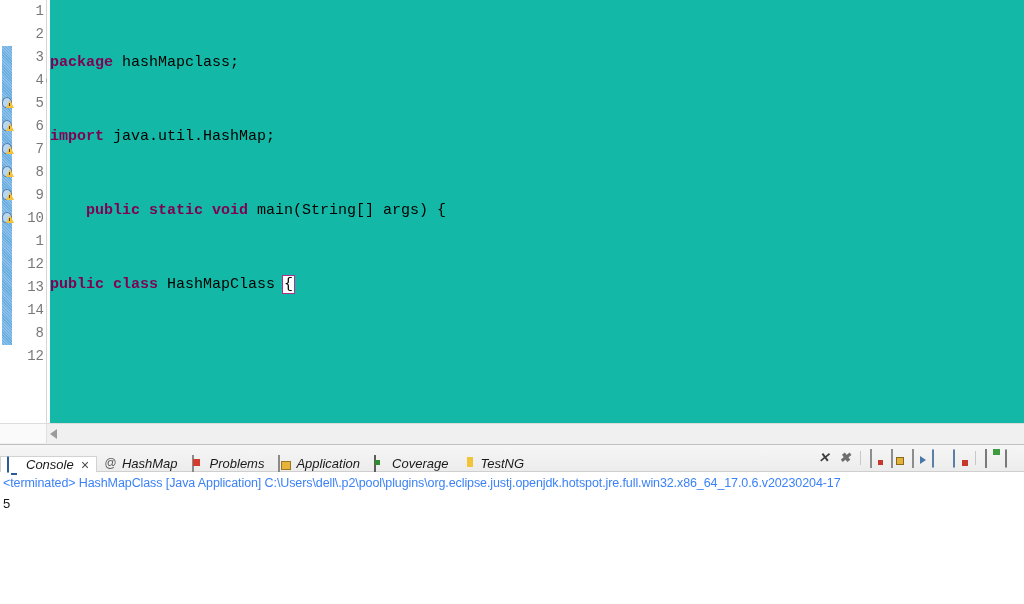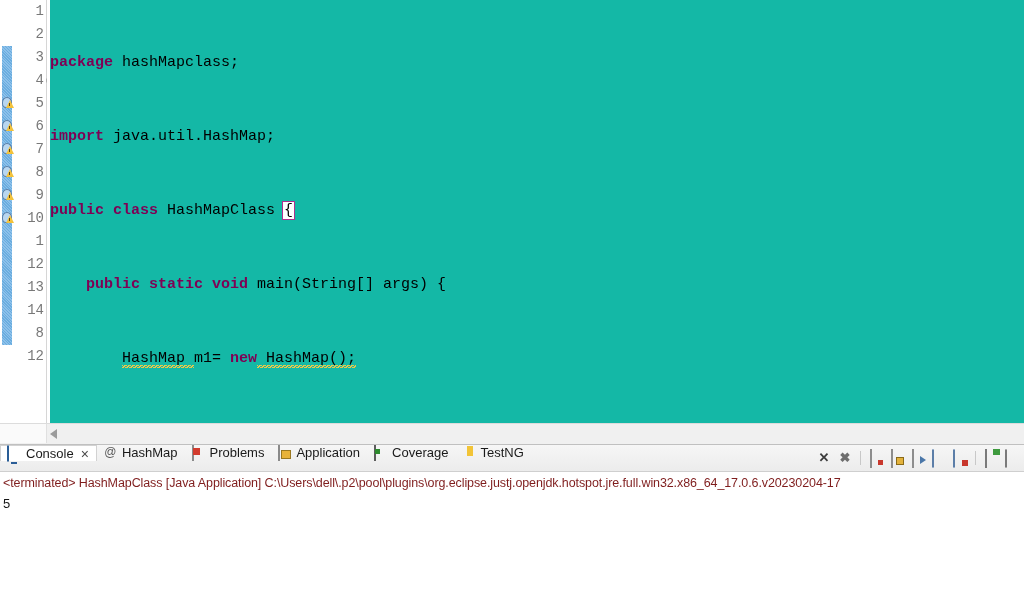--- a/index.html
+++ b/index.html
@@ -214,22 +214,23 @@
     flex-direction: column;
     overflow: hidden;
   }
 
   .tabbar {
     position: relative;
     height: 26px;
     background: linear-gradient(to bottom, #f6f6f6 0%, #ececec 100%);
     border-bottom: 1px solid #cfcfcf;
     display: flex;
-    align-items: flex-start;
+    align-items: flex-end;
     flex: none;
+    font-style: italic;
   }
   .tab {
     display: flex;
     align-items: center;
     gap: 4px;
     padding: 0 7px 0 6px;
     font-size: 13px;
     color: #1a1a1a;
     cursor: default;
     position: relative;
@@ -427,21 +428,21 @@
     width: 13px; height: 10px;
     background: #f0f0f0;
     border: 1px solid #7a7a7a;
     border-radius: 1px;
     margin: 3px 0 0 1px;
   }
 
   
   .console-head {
     font-size: 12.5px;
-    color: #7f1d1d;
+    color: #3b82f6;
     padding: 4px 0 3px 3px;
     white-space: nowrap;
     overflow: hidden;
     background: #ffffff;
     flex: none;
     letter-spacing: -0.1px;
   }
   .console-out {
     flex: 1 1 auto;
     font-family: "Liberation Sans", sans-serif;
@@ -510,25 +511,24 @@
       </div>
 
       <div class="fold-col"></div>
 
       <div class="code-col">
 
         <div class="code-line"><span class="kw">package</span><span class="plain"> hashMapclass;</span></div>
 
         <div class="code-line"><span class="kw">import</span><span class="plain"> java.util.HashMap;</span></div>
 
+        <div class="code-line"><span class="plain">    </span><span class="kw">public</span><span class="plain"> </span><span class="kw">static</span><span class="plain"> </span><span class="kw">void</span><span class="plain"> main(String[] args) {</span></div>
+
         <div class="code-line"><span class="kw">public</span><span class="plain"> </span><span class="kw">class</span><span class="plain"> HashMapClass </span><span class="bracket-box">{</span></div>
 
-        <div class="code-line"><span class="plain">    </span><span class="kw">public</span><span class="plain"> </span><span class="kw">static</span><span class="plain"> </span><span class="kw">void</span><span class="plain"> main(String[] args) {</span></div>
-
-        <div class="code-line"><span class="plain">        </span><span class="sq"><span class="plain">HashMap </span></span><span class="plain">m1</span><span class="plain">= </span><span class="kw">new</span><span class="sq"><span class="plain"> HashMap();</span></span></div>
 
         <div class="code-line"></div>
 
         
 
         
 
         
 
         

